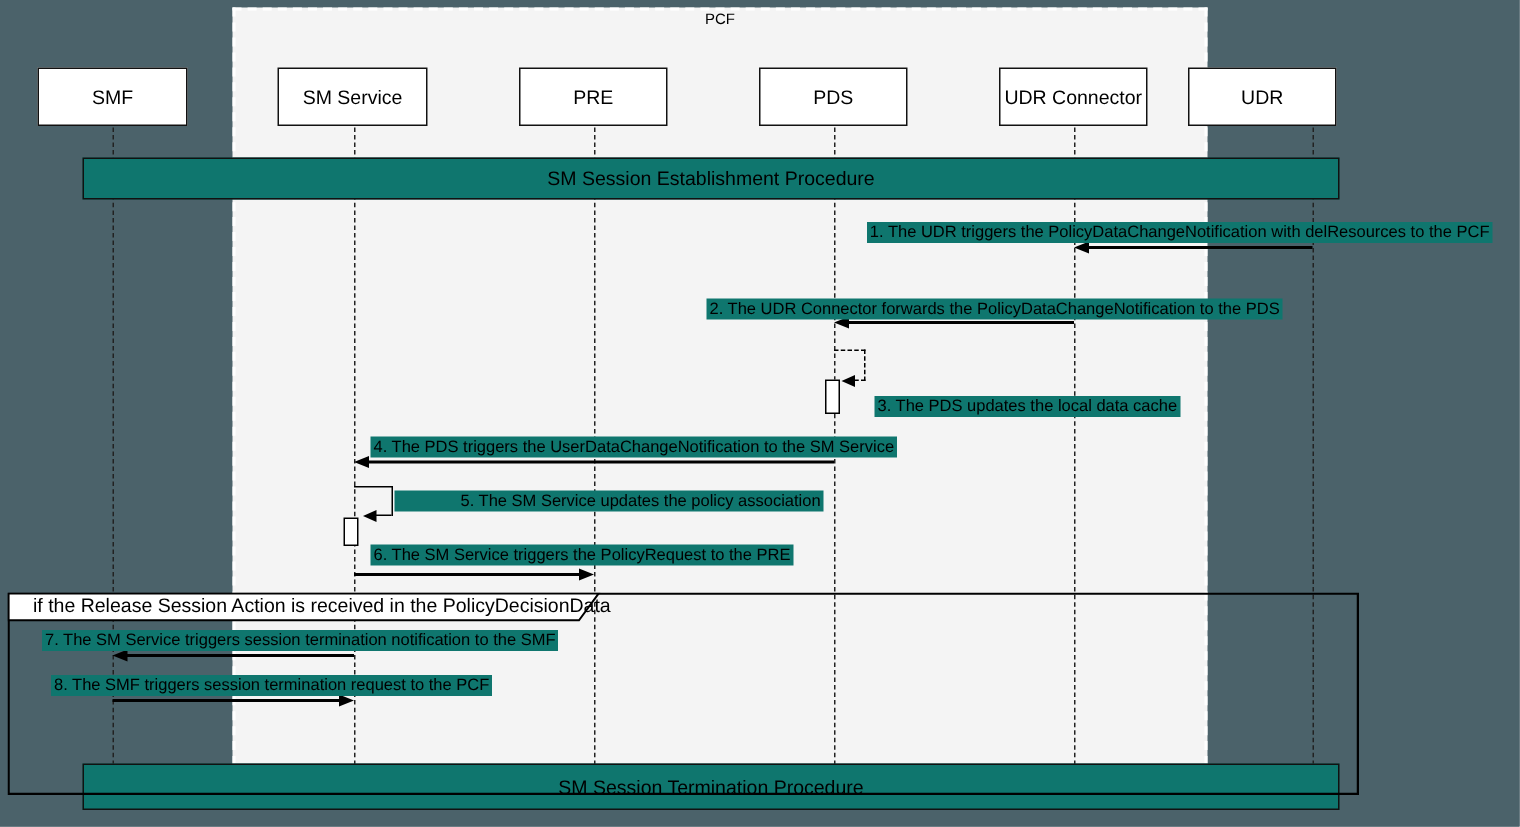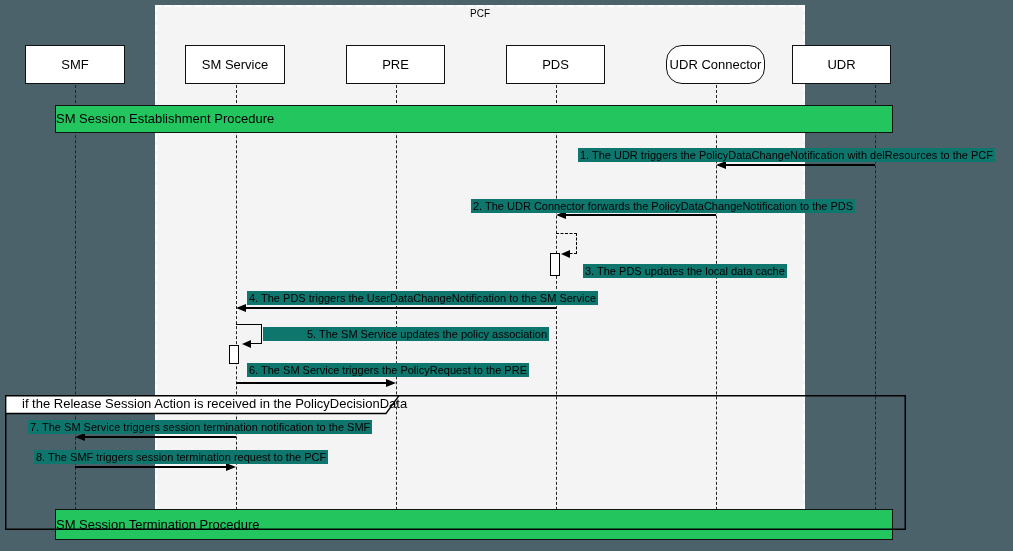--- a/index.html
+++ b/index.html
@@ -28,26 +28,26 @@
   .ll-udr  { left:875px; }
   
   .participant {
     position:absolute; top:45px; height:37px; background:#fff;
     border:1.5px solid #111; text-align:center; line-height:37px; font-size:13px;
   }
   .p-smf  { left:25px;  width:98px; }
   .p-sm   { left:185px; width:98px; }
   .p-pre  { left:346px; width:97px; }
   .p-pds  { left:506px; width:97px; }
-  .p-udrc { left:666px; width:97px;border-radius:16px; }
+  .p-udrc { left:666px; width:97px; }
   .p-udr  { left:792px; width:97px; }
   
   .proc {
-    position:absolute; left:55px; width:836px; background:#22c55e;
-    border:1.5px solid #111; text-align:left; font-size:13px;
+    position:absolute; left:55px; width:836px; background:#0f766e;
+    border:1.5px solid #111; text-align:center; font-size:13px;
   }
   .proc-est  { top:105px; height:26px; line-height:26px; }
   .proc-term { top:485px; height:29px; line-height:29px;margin-top:24px; }
   
   .frame-svg { position:absolute; left:5px; top:395px; }
   .frame-label {
     position:absolute; left:22px; top:396px; height:16px;
     font-size:13px; white-space:nowrap;
   }
   

